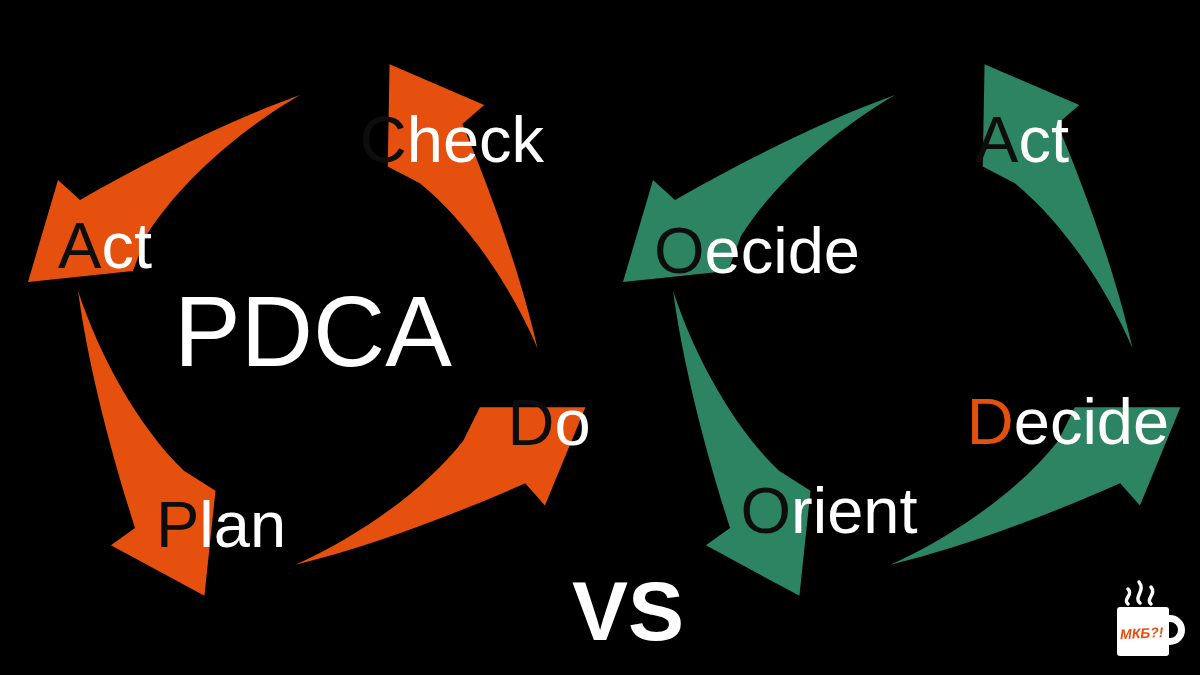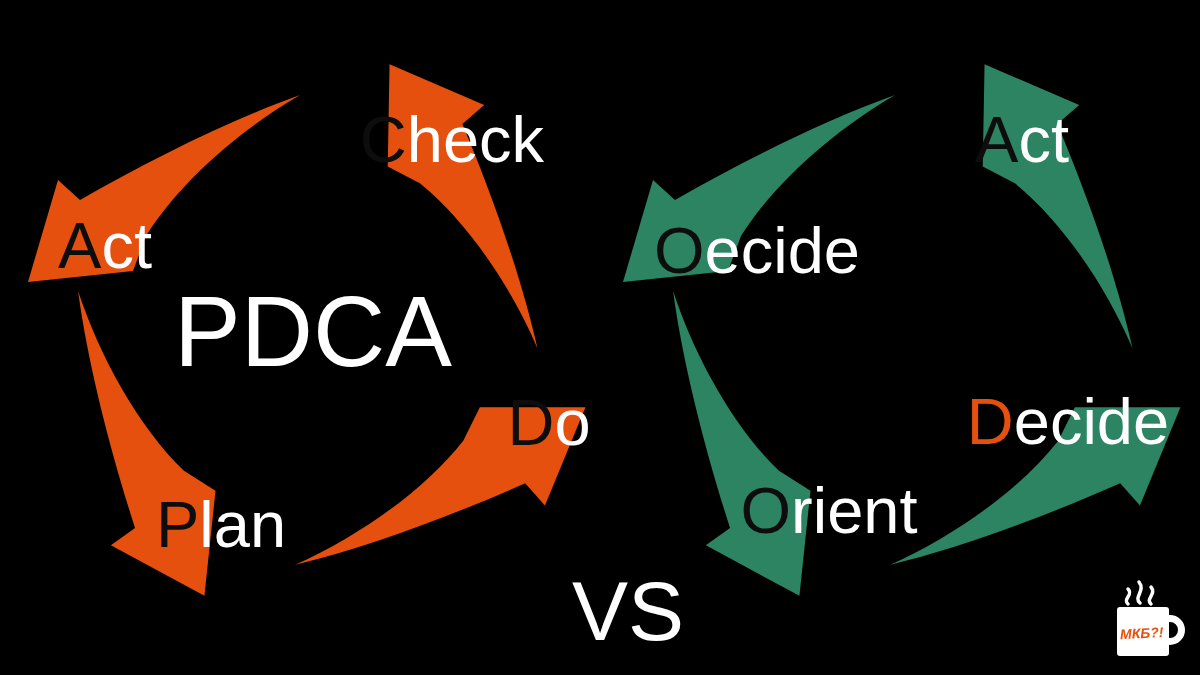--- a/index.html
+++ b/index.html
@@ -14,21 +14,21 @@
     font-weight:400;font-size:65px;line-height:1;white-space:nowrap;
     color:var(--text_white,#fff);letter-spacing:0;
   }
   .cycle-title{
     position:absolute;transform:translate(-50%,-50%);
     font-weight:400;font-size:100px;line-height:1;white-space:nowrap;
     color:var(--text_white,#fff);
   }
   .vs{
     position:absolute;transform:translate(-50%,-50%);
-    font-weight:400;font-size:84px;line-height:1;color:var(--text_white,#fff);text-align:right;
+    font-weight:700;font-size:84px;line-height:1;color:var(--text_white,#fff);text-align:right;
   }
   .ini-dark{color:var(--initial_dark,#0d0d0d);}
   .ini-orange{color:var(--orange,#e5500f);}
   .mug{position:absolute;left:1100px;top:556px;}
   .mug text{
     font-family:"Liberation Sans","DejaVu Sans",sans-serif;
     font-style:italic;font-weight:700;font-size:14px;
   }
 </style>
 </head>

